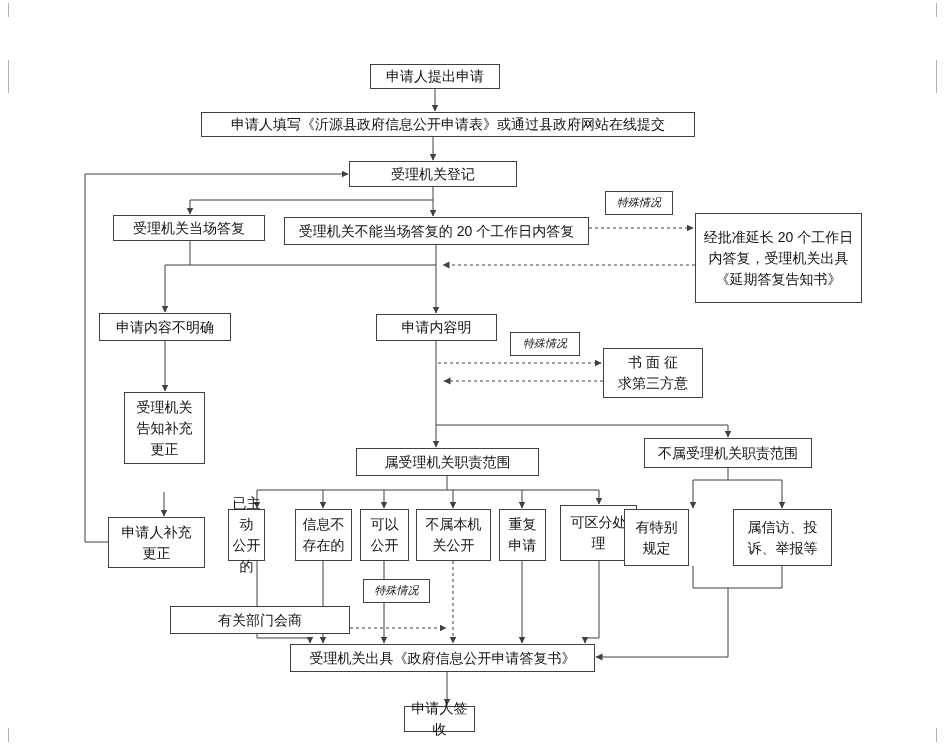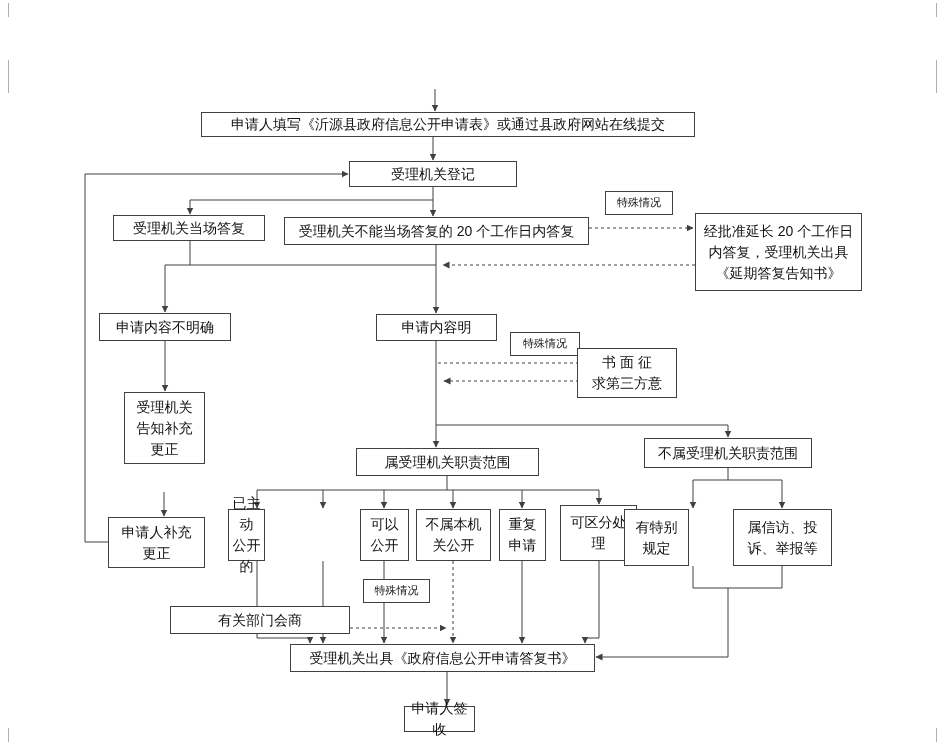--- a/index.html
+++ b/index.html
@@ -27,20 +27,21 @@
     text-align: center;
     font-size: 14px;
     color: #111111;
     white-space: pre-line;
     line-height: 1.5;
     padding: 1px 3px;
   }
   .node.small {
     font-size: 11px;
     line-height: 1.2;
+    font-style: italic;
   }
   .crop {
     position: absolute;
     width: 1px;
     background: #b0b0b0;
   }
 </style>
 </head>
 <body>
 
@@ -95,58 +96,61 @@
         <path d="M589 228 L693 228" marker-end="url(#arr)"></path>
         <path d="M695 265 L443 265" marker-end="url(#arr)"></path>
         <path d="M438 363 L601 363" marker-end="url(#arr)"></path>
         <path d="M603 381 L444 381" marker-end="url(#arr)"></path>
         <path d="M453 561 L453 643" marker-end="url(#arr)"></path>
         <path d="M350 628 L446 628" marker-end="url(#arr)"></path>
       </g>
     </g>
   </svg>
 
+  <div class="node" style="left:370px;top:64px;width:130px;height:25px">申请人提出申请</div>
 
   <div class="node" style="left:201px;top:112px;width:494px;height:25px">申请人填写《沂源县政府信息公开申请表》或通过县政府网站在线提交</div>
 
   <div class="node" style="left:349px;top:161px;width:168px;height:26px">受理机关登记</div>
 
   <div class="node" style="left:113px;top:215px;width:152px;height:26px">受理机关当场答复</div>
 
   <div class="node" style="left:284px;top:217px;width:305px;height:28px">受理机关不能当场答复的 20 个工作日内答复</div>
 
   <div class="node small" style="left:605px;top:191px;width:68px;height:24px">特殊情况</div>
 
-  <div class="node" style="left:695px;top:213px;width:167px;height:78px">经批准延长 20 个工作日
+  <div class="node" style="left:695px;top:213px;width:167px;height:90px">经批准延长 20 个工作日
 内答复，受理机关出具
 《延期答复告知书》</div>
 
   <div class="node" style="left:99px;top:313px;width:132px;height:28px">申请内容不明确</div>
 
   <div class="node" style="left:376px;top:314px;width:121px;height:27px">申请内容明</div>
 
   <div class="node small" style="left:510px;top:332px;width:70px;height:24px">特殊情况</div>
 
-  <div class="node" style="left:577px;top:348px;width:100px;height:50px">书 面 征
+  <div class="node" style="left:603px;top:348px;width:100px;height:50px">书 面 征
 求第三方意</div>
 
   <div class="node" style="left:124px;top:392px;width:81px;height:72px">受理机关
 告知补充
 更正</div>
 
   <div class="node" style="left:108px;top:517px;width:97px;height:51px">申请人补充
 更正</div>
 
   <div class="node" style="left:644px;top:438px;width:168px;height:30px">不属受理机关职责范围</div>
 
   <div class="node" style="left:356px;top:448px;width:183px;height:28px">属受理机关职责范围</div>
 
   <div class="node" style="left:228px;top:509px;width:37px;height:52px">已主动
 公开的</div>
 
+  <div class="node" style="left:295px;top:509px;width:57px;height:52px">信息不
+存在的</div>
 
   <div class="node" style="left:360px;top:509px;width:49px;height:52px">可以
 公开</div>
 
   <div class="node" style="left:416px;top:509px;width:75px;height:52px">不属本机
 关公开</div>
 
   <div class="node" style="left:499px;top:509px;width:47px;height:52px">重复
 申请</div>
 

